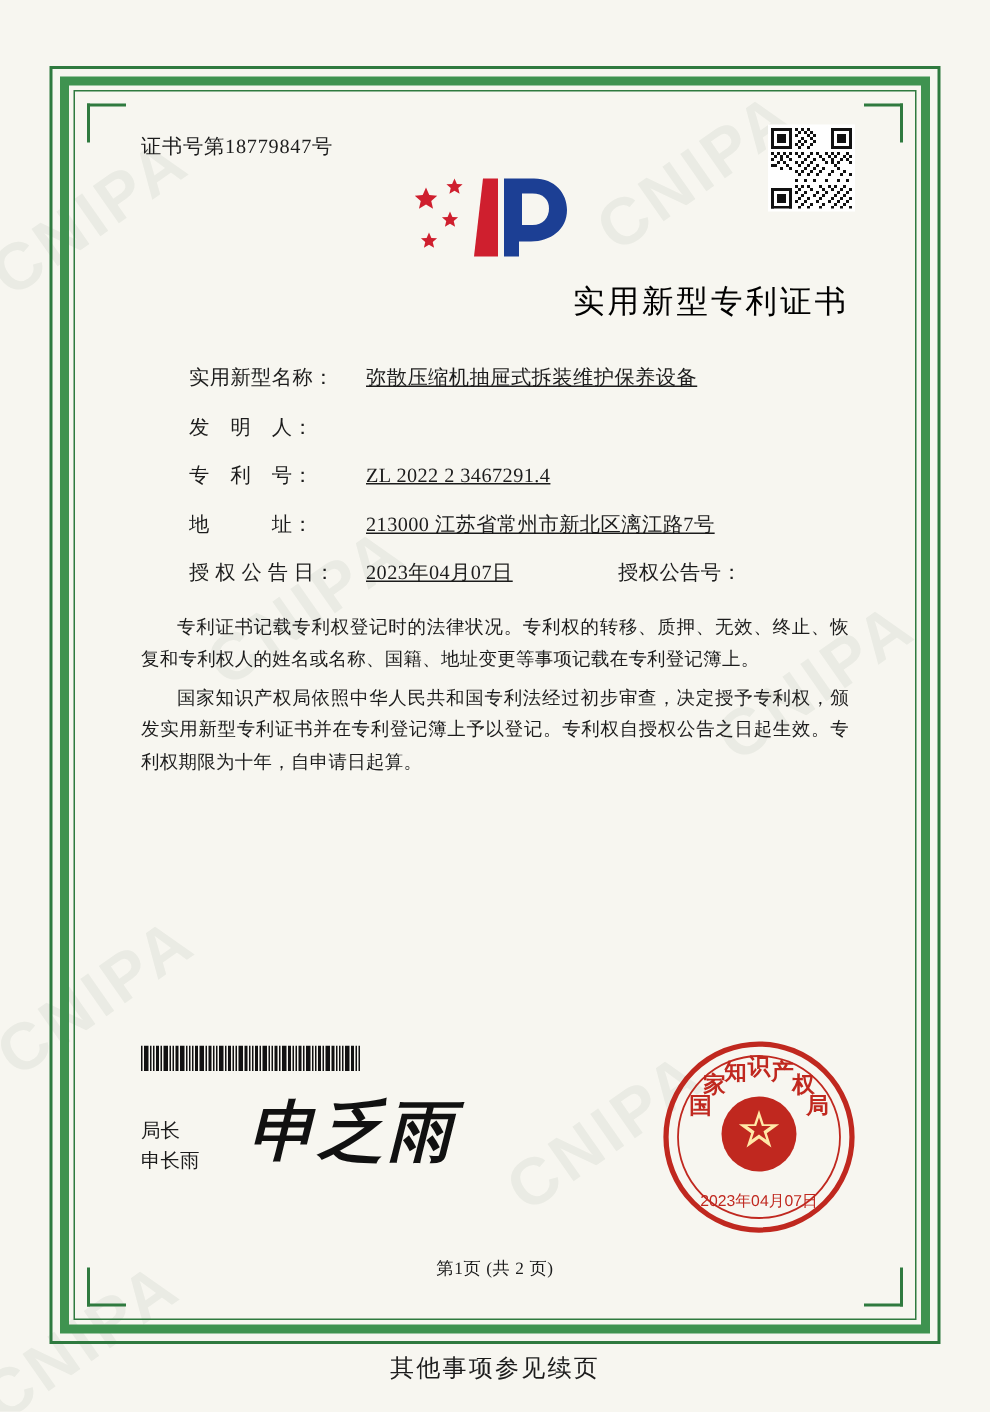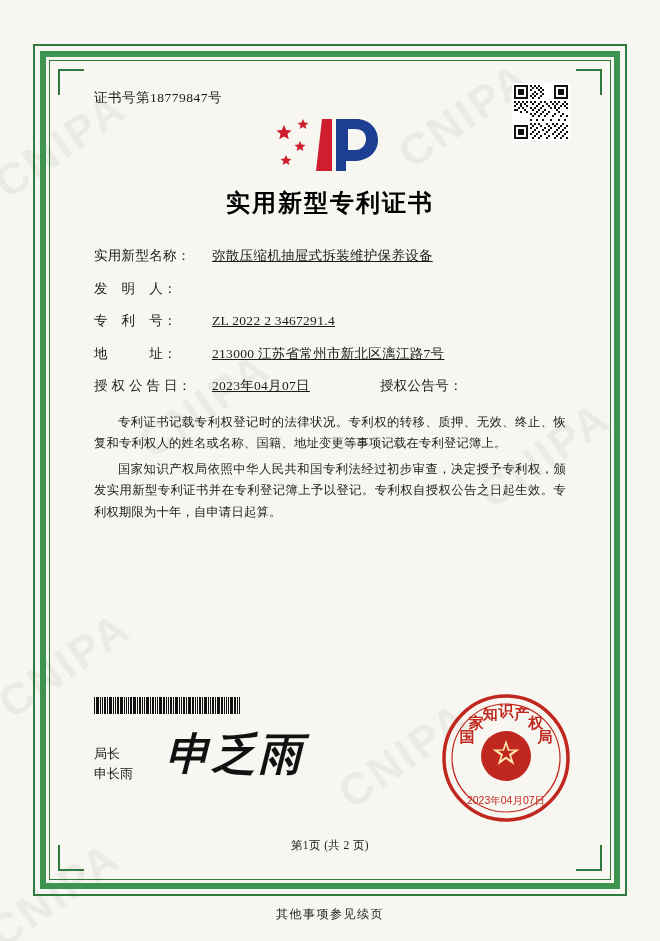--- a/index.html
+++ b/index.html
@@ -89,43 +89,44 @@
   
   .logo-wrap {
     margin-top: 2px;
     height: 74px;
     display: flex;
     align-items: center;
     justify-content: center;
   }
 
   .main-title {
-    text-align: center;
-    font-size: 24px;
-    font-weight: bold;
+    text-align: right;
+    font-size: 21px;
+    font-weight: normal;
     letter-spacing: 2px;
     margin-top: 4px;
     color: #000;
   }
 
   .fields {
     margin-top: 30px;
     font-size: 13.5px;
     line-height: 1;
   }
   .field-row {
     display: flex;
     align-items: baseline;
     margin-bottom: 19px;
   }
   .field-label {
     width: 118px;
     flex: 0 0 118px;
     letter-spacing: 0.3px;
     white-space: nowrap;
+    margin-left: 32px;
   }
   .field-value {
     flex: 1;
     letter-spacing: 0.3px;
     text-decoration: underline;
   }
   .field-row.split .field-value { flex: 0 0 168px; }
   .field-label2 {
     flex: 0 0 112px;
     letter-spacing: 0.3px;
@@ -201,21 +202,21 @@
     text-align: center;
     font-size: 11.5px;
     letter-spacing: 0.4px;
   }
 
   .footer-note {
     position: absolute;
     left: 0; right: 0;
     bottom: 18px;
     text-align: center;
-    font-size: 12px;
+    font-size: 16px;
     letter-spacing: 1.5px;
     color: #1c1c1c;
   }
 </style>
 </head>
 <body>
 
 <div class="wm wm1">CNIPA</div>
 <div class="wm wm2">CNIPA</div>
 <div class="wm wm3">CNIPA</div>

